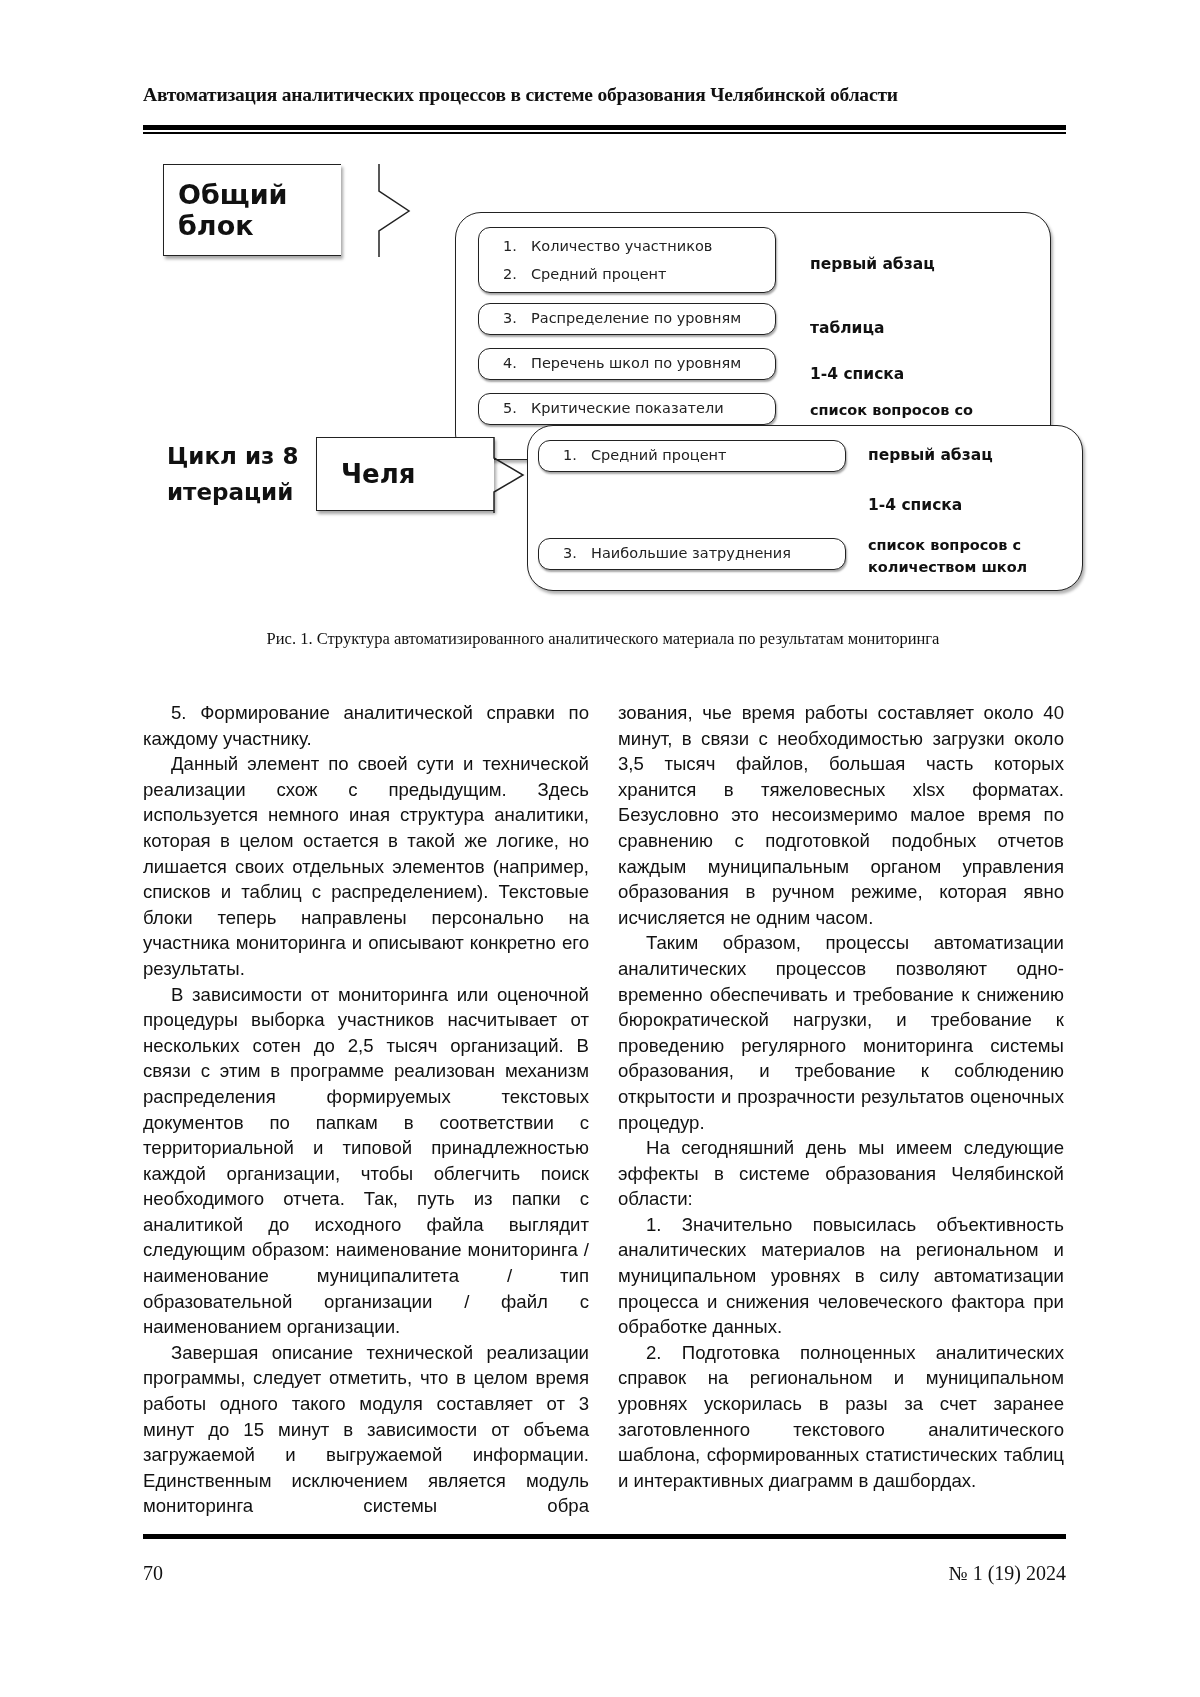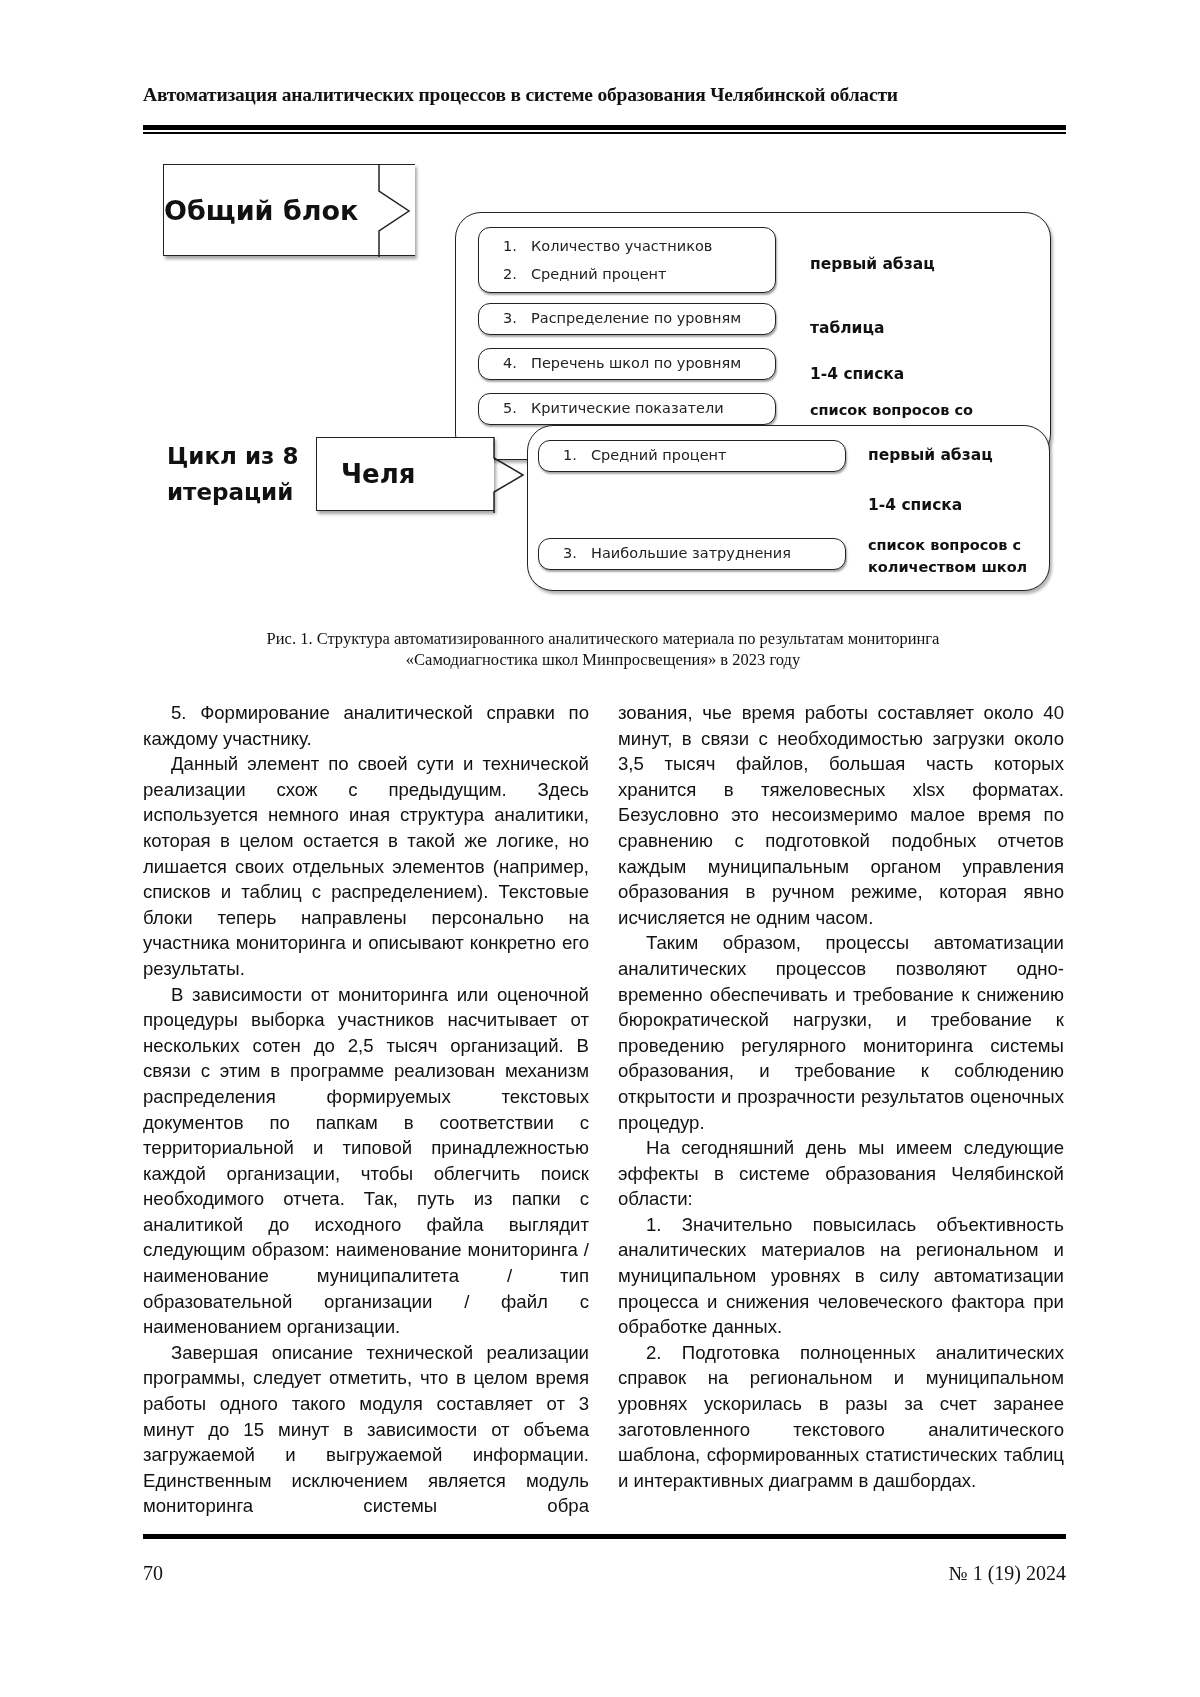--- a/index.html
+++ b/index.html
@@ -15,29 +15,29 @@
 
   
   .figure { position: absolute; left: 0; top: 0; width: 1200px; height: 640px; }
   .callout {
     position: absolute; background: #fff; border: 1.5px solid #222;
     box-shadow: 2px 3px 3px rgba(0,0,0,0.35);
     font-family: "DejaVu Sans", sans-serif; font-weight: bold; color: #111;
     display: flex; align-items: center;
   }
   .callout svg { position: absolute; top: -2px; }
-  .callout-general { left: 163px; top: 164px; width: 252px; height: 92px; font-size: 27px; box-sizing: border-box; border-right: none; }
+  .callout-general { left: 163px; top: 164px; width: 178px; height: 92px; font-size: 27px; padding-left: 14px; box-sizing: border-box; border-right: none; }
   .callout-scale { left: 316px; top: 437px; width: 178px; height: 74px; font-size: 26px; padding-left: 24px; box-sizing: border-box; border-right: none; }
 
   .group {
     position: absolute; border: 1.5px solid #222; border-radius: 26px;
     box-shadow: 2px 3px 3px rgba(0,0,0,0.3); background: #fff;
   }
   .group-general { left: 455px; top: 164px; width: 594px; height: 246px; margin-top: 48px; }
-  .group-scale { left: 527px; top: 425px; width: 521px; height: 164px; }
+  .group-scale { left: 527px; top: 425px; width: 521px; height: 164px; padding-left: 33px; }
 
   .item {
     position: absolute; border: 1.5px solid #222; border-radius: 12px; background: #fff;
     box-shadow: 1px 2px 2px rgba(0,0,0,0.35);
     font-family: "DejaVu Sans", sans-serif; font-size: 14.5px; color: #222;
   }
   .item .row { position: absolute; left: 24px; white-space: nowrap; }
   .item .num { display: inline-block; width: 28px; }
   .note {
     position: absolute; font-family: "DejaVu Sans", sans-serif; font-weight: bold;
@@ -141,21 +141,20 @@
     </div>
 
     <div class="note" style="left:340px; top:18px;">первый абзац</div>
     <div class="note" style="left:340px; top:68px;">1-4 списка</div>
     <div class="note" style="left:340px; top:108px; font-size:14.5px;">список вопросов с</div>
     <div class="note" style="left:340px; top:130px; font-size:14.5px;">количеством школ</div>
   </div>
 
   <div class="caption">
     <div>Рис. 1. Структура автоматизированного аналитического материала по результатам мониторинга</div>
-    <div>«Самодиагностика школ Минпросвещения» в 2023 году</div>
   </div>
 </div>
 
 <div class="col col-left">
   <p>5. Формирование аналитической справки по каждому участнику.</p>
   <p>Данный элемент по своей сути и техниче­ской реализации схож с предыдущим. Здесь используется немного иная структура анали­тики, которая в целом остается в такой же ло­гике, но лишается своих отдельных элементов (например, списков и таблиц с распределени­ем). Текстовые блоки теперь направлены пер­сонально на участника мониторинга и описы­вают конкретно его результаты.</p>
   <p>В зависимости от мониторинга или оце­ночной процедуры выборка участников насчитывает от нескольких сотен до 2,5 тысяч организаций. В связи с этим в программе реа­лизован механизм распределения формируе­мых текстовых документов по папкам в соот­ветствии с территориальной и типовой при­надлежностью каждой организации, чтобы облегчить поиск необходимого отчета. Так, путь из папки с аналитикой до исходного файла выглядит следующим образом: наиме­нование мониторинга / наименование муни­ципалитета / тип образовательной организа­ции / файл с наименованием организации.</p>
   <p style="text-align-last: justify;">Завершая описание технической реализа­ции программы, следует отметить, что в це­лом время работы одного такого модуля со­ставляет от 3 минут до 15 минут в зависимо­сти от объема загружаемой и выгружаемой информации. Единственным исключением является модуль мониторинга системы обра­</p>
 </div>
 

